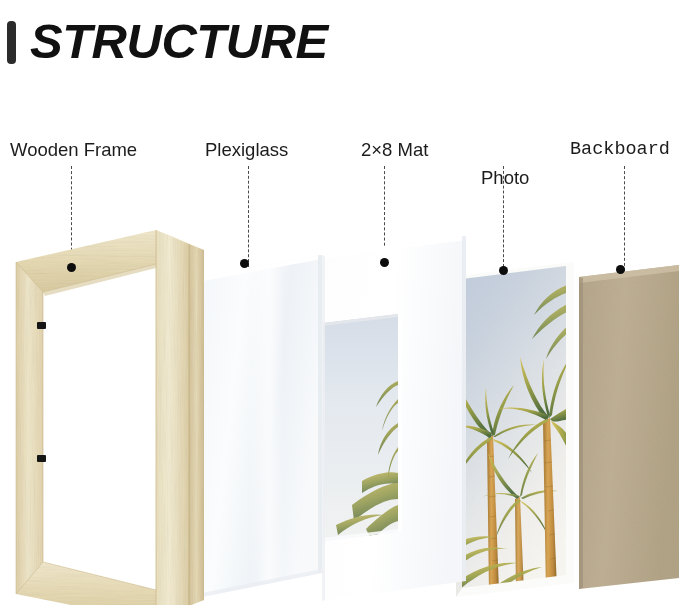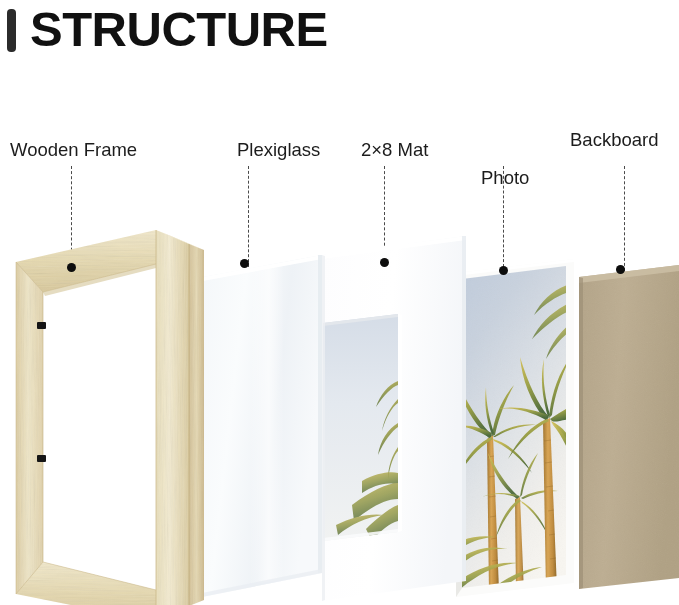--- a/index.html
+++ b/index.html
@@ -16,23 +16,24 @@
     width: 679px;
     height: 605px;
     background: #ffffff;
     overflow: hidden;
   }
 
   
   #header {
     position: absolute;
     left: 0;
-    top: 0;
+    top: 12px;
     width: 551px;
     height: 90px;
+    font-style: italic;
   }
   #accent-bar {
     position: absolute;
     left: 7px;
     top: 9px;
     width: 9px;
     height: 43px;
     background: #2b2b2b;
     border-radius: 4px;
   }
@@ -124,24 +125,24 @@
 <body>
 
 <div id="stage">
 
   <div id="header">
     <div id="accent-bar"></div>
     <div id="page-title">STRUCTURE</div>
   </div>
 
   <div class="layer-label" style="left:10px; top:139px;">Wooden Frame</div>
-  <div class="layer-label" style="left:205px; top:139px;margin-left:32px;">Plexiglass</div>
+  <div class="layer-label" style="left:205px; top:139px;">Plexiglass</div>
   <div class="layer-label" style="left:361px; top:139px;">2×8 Mat</div>
   <div class="layer-label" style="left:481px; top:139px;margin-top:28px;">Photo</div>
-  <div class="layer-label" style="left:570px; top:129px;">Backboard</div>
+  <div class="layer-label" style="left:570px; top:139px;font-family:Liberation Mono, monospace;">Backboard</div>
 
   <div class="leader-line" style="left:71px;  top:166px; height:100px;"></div>
   <div class="leader-line" style="left:248px; top:166px; height:101px;"></div>
   <div class="leader-line" style="left:384px; top:166px; height:95px;"></div>
   <div class="leader-line" style="left:503px; top:166px; height:101px;"></div>
   <div class="leader-line" style="left:624px; top:166px; height:105px;"></div>
 
   <div class="layer" id="board-layer">
     <svg width="108" height="357" viewBox="0 0 108 357">
       <defs>

